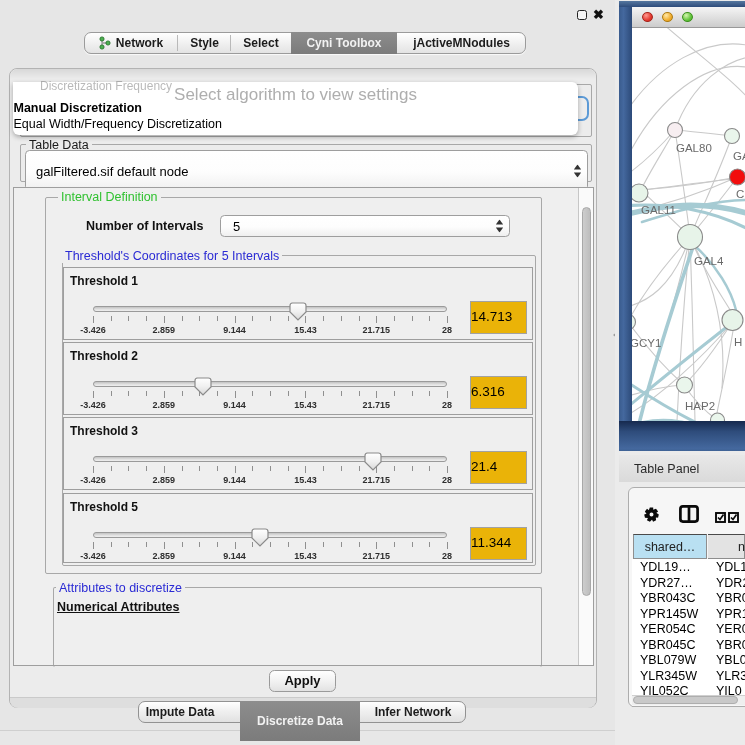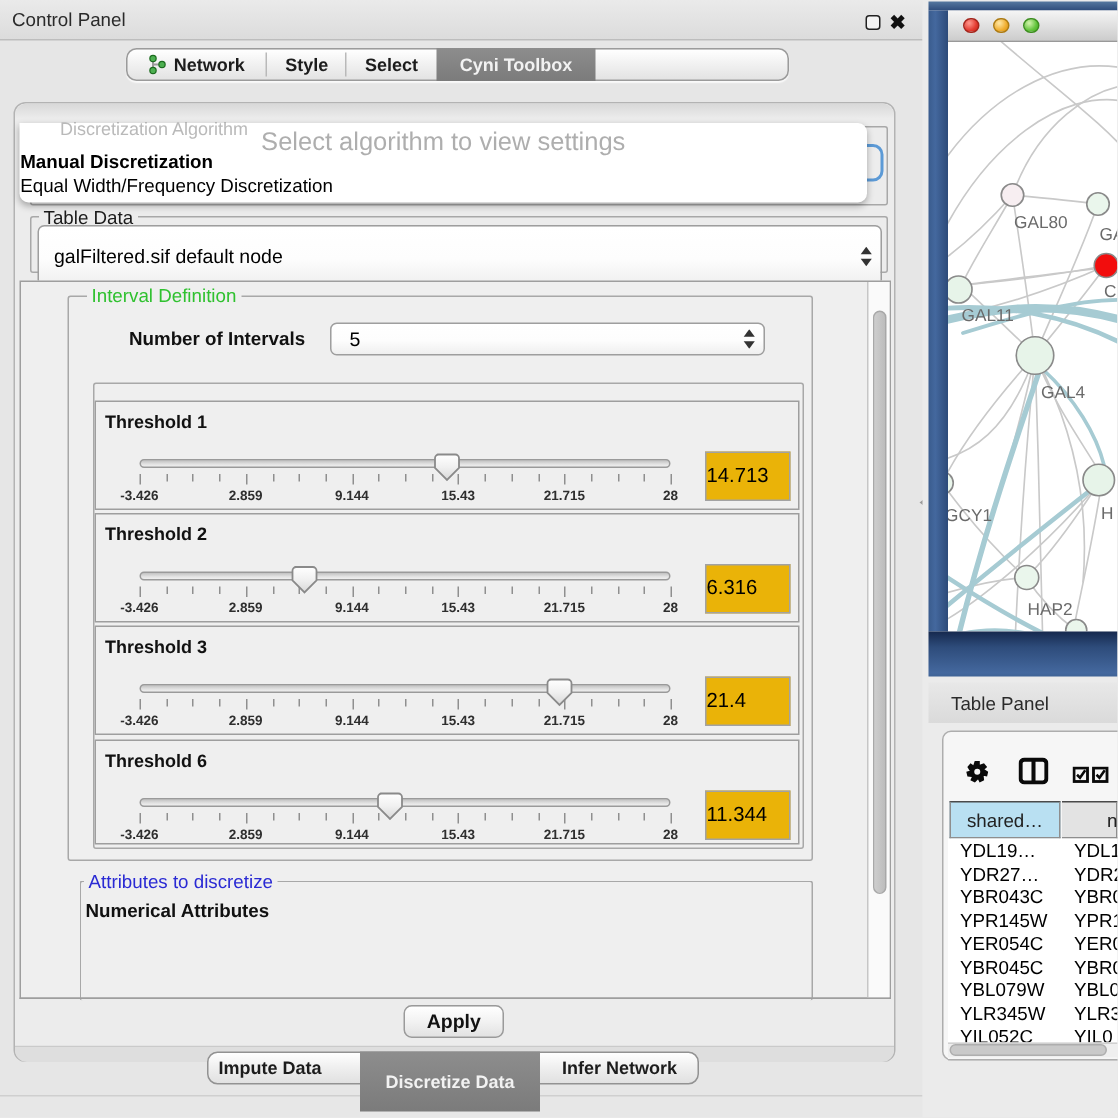--- a/index.html
+++ b/index.html
@@ -57,23 +57,20 @@
 #tptitle { left:619px; top:455px; width:126px; height:27px; background:linear-gradient(#e8e8e8,#dadada); }
 #tptitle .txt { position:absolute; left:15px; top:7px; font-size:12.5px; color:#2a2a2a; }
 #tpanel { left:628px; top:487px; width:130px; height:220px; background:#f6f6f6; border:1px solid #adadad; border-radius:6px; }
 #ttable { left:632px; top:534px; width:113px; height:161px; background:#fff; overflow:hidden; }
 </style>
 </head>
 <body>
 <div id="stage" class="f">
 
   <div id="cwin" class="abs"></div>
-  <div id="ctitle" class="abs">
-      <span class="txt">Control Panel</span>
-    </div>
   <div id="floatico" class="abs"></div>
   <div id="closeico" class="abs">✖</div>
 
   <div id="cpanel" class="abs"></div>
   <div id="cpanel-topshade" class="abs"></div>
   <div id="cpanel-botband" class="abs"></div>
 
   <div class="gbox" style="left:20px; top:84px; width:572px; height:53px;"></div>
 
   <div class="abs" style="left:560px; top:96px; width:29px; height:25px; border:2.8px solid #5c9ad6; border-radius:7px; background:#ededed;"></div>
@@ -99,20 +96,21 @@
   <div class="abs" style="left:86px; top:219px; font-size:12.5px; font-weight:bold; color:#111;">Number of Intervals</div>
   <div class="combo" style="left:220px; top:215px; width:290px; height:22px;">
     <span class="val">5</span>
     <svg class="updn" viewBox="0 0 9 13">
         <path d="M4.5 0 L8.2 5 H0.8 Z" fill="#333"></path>
         <path d="M4.5 13 L8.2 8 H0.8 Z" fill="#333"></path>
       </svg>
   </div>
 
   <div class="gbox" style="left:62px; top:255px; width:474px; height:311px;"></div>
+  <div class="glabel" style="left:62px; top:249px; color:#2a2ad4; background:#efefef;">Threshold's Coordinates for 5 Intervals</div>
 
   <div class="tblock" style="top:267px; height:73px;">
     <div class="tl">Threshold 1</div>
     <div class="track"></div>
     <div style="position:absolute; left:29.0px; top:48px; width:1px; height:7px; background:#8f8f8f;"></div>
       <div style="position:absolute; left:46.7px; top:48px; width:1px; height:4.5px; background:#8f8f8f;"></div>
       <div style="position:absolute; left:64.4px; top:48px; width:1px; height:4.5px; background:#8f8f8f;"></div>
       <div style="position:absolute; left:82.1px; top:48px; width:1px; height:4.5px; background:#8f8f8f;"></div>
       <div style="position:absolute; left:99.8px; top:48px; width:1px; height:7px; background:#8f8f8f;"></div>
       <div style="position:absolute; left:117.5px; top:48px; width:1px; height:4.5px; background:#8f8f8f;"></div>
@@ -227,21 +225,21 @@
           <linearGradient id="thg417" x1="0" y1="0" x2="0" y2="1">
             <stop offset="0" stop-color="#ffffff"></stop>
             <stop offset="0.5" stop-color="#f0f0f0"></stop>
             <stop offset="1" stop-color="#d8d8d8"></stop>
           </linearGradient>
         </defs>
     </svg>
     <div class="vfield">21.4</div>
   </div>
   <div class="tblock" style="top:493px; height:70px;">
-    <div class="tl">Threshold 6</div>
+    <div class="tl">Threshold 5</div>
     <div class="track"></div>
     <div style="position:absolute; left:29.0px; top:48px; width:1px; height:7px; background:#8f8f8f;"></div>
       <div style="position:absolute; left:46.7px; top:48px; width:1px; height:4.5px; background:#8f8f8f;"></div>
       <div style="position:absolute; left:64.4px; top:48px; width:1px; height:4.5px; background:#8f8f8f;"></div>
       <div style="position:absolute; left:82.1px; top:48px; width:1px; height:4.5px; background:#8f8f8f;"></div>
       <div style="position:absolute; left:99.8px; top:48px; width:1px; height:7px; background:#8f8f8f;"></div>
       <div style="position:absolute; left:117.5px; top:48px; width:1px; height:4.5px; background:#8f8f8f;"></div>
       <div style="position:absolute; left:135.2px; top:48px; width:1px; height:4.5px; background:#8f8f8f;"></div>
       <div style="position:absolute; left:152.9px; top:48px; width:1px; height:4.5px; background:#8f8f8f;"></div>
       <div style="position:absolute; left:170.6px; top:48px; width:1px; height:7px; background:#8f8f8f;"></div>
@@ -271,48 +269,49 @@
             <stop offset="0.5" stop-color="#f0f0f0"></stop>
             <stop offset="1" stop-color="#d8d8d8"></stop>
           </linearGradient>
         </defs>
     </svg>
     <div class="vfield">11.344</div>
   </div>
 
   <div class="gbox" style="left:53px; top:587px; width:489px; height:80px; border-bottom:none;"></div>
   <div class="glabel" style="left:56px; top:581px; color:#2a2ad4; background:#efefef;">Attributes to discretize</div>
-  <div class="abs" style="left:57px; top:600px; font-size:12.5px; font-weight:bold; color:#111;">Numerical Attributes</div>
+  <div class="abs" style="left:57px; top:600px; font-size:12.5px; font-weight:bold; color:#111;text-decoration:underline;">Numerical Attributes</div>
 
   <div class="abs" style="left:13px; top:665px; width:581px; height:1.4px; background:#9e9e9e;"></div>
 
   <div class="abs" style="left:269px; top:670px; width:67px; height:22px; background:linear-gradient(#ffffff,#f2f2f2 50%,#e2e2e2); border:1.2px solid #9a9a9a; border-radius:5.5px; text-align:center; line-height:20px; font-size:13px; font-weight:600; color:#111;">Apply</div>
 
   <div id="popup" class="abs">
     <div class="r1">Select algorithm to view settings</div>
     <div class="r2">Manual Discretization</div>
     <div class="r3">Equal Width/Frequency Discretization</div>
   </div>
-  <div class="abs" style="left:40px; top:78.5px; font-size:12px; color:rgba(120,120,120,0.52); z-index:5;">Discretization Algorithm</div>
+  <div class="abs" style="left:40px; top:78.5px; font-size:12px; color:rgba(120,120,120,0.52); z-index:5;">Discretization Frequency</div>
 
   <div id="ttabs" class="abs"></div>
   <div class="seg" style="left:84px; top:32px; width:93px; height:22px;">
     <svg width="14" height="14" viewBox="0 0 14 14" style="margin-right:4px;">
       <path d="M4 3 L4 11 M4 7 L10 7" stroke="#9a9a9a" stroke-width="1.3" fill="none"></path>
       <circle cx="4" cy="3" r="2.1" fill="#4caf50" stroke="#1c6b1f" stroke-width="0.8"></circle>
       <circle cx="4" cy="11" r="2.1" fill="#4caf50" stroke="#1c6b1f" stroke-width="0.8"></circle>
       <circle cx="10" cy="7" r="2.1" fill="#4caf50" stroke="#1c6b1f" stroke-width="0.8"></circle>
     </svg>
     Network
   </div>
   <div class="tsep abs" style="left:177px; top:35px;"></div>
   <div class="seg" style="left:178px; top:32px; width:53px; height:22px;">Style</div>
   <div class="tsep abs" style="left:230px; top:35px;"></div>
   <div class="seg" style="left:231px; top:32px; width:60px; height:22px;">Select</div>
   <div class="seg segsel" style="left:291px; top:32px; width:106px; height:22px;">Cyni Toolbox</div>
+  <div class="seg" style="left:397px; top:32px; width:129px; height:22px; border-radius:0 7px 7px 0;">jActiveMNodules</div>
 
   <div id="btabs" class="abs"></div>
   <div class="seg" style="left:138px; top:701px; width:84px; height:22px;">Impute Data</div>
   <div class="seg segsel" style="left:240px; top:701px; width:120px; height:40px;">Discretize Data</div>
   <div class="seg" style="left:360px; top:701px; width:106px; height:22px; border-radius:0 7px 7px 0;">Infer Network</div>
 
   <div class="abs" style="left:613px; top:332px; width:0; height:0; border-top:3.5px solid transparent; border-bottom:3.5px solid transparent; border-right:4.5px solid #9a9a9a;"></div>
 
   <div id="rightbg" class="abs"></div>
   <div id="netwin" class="abs">

